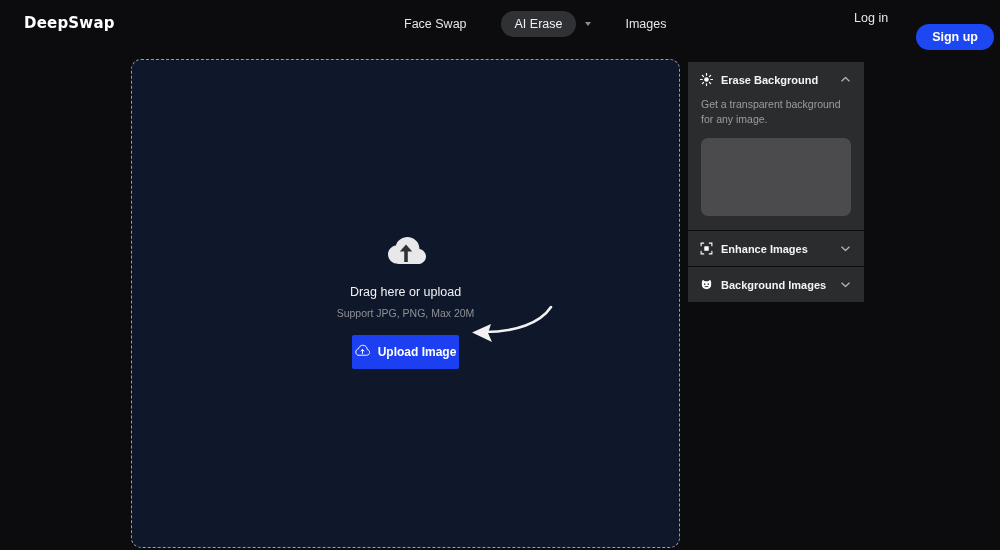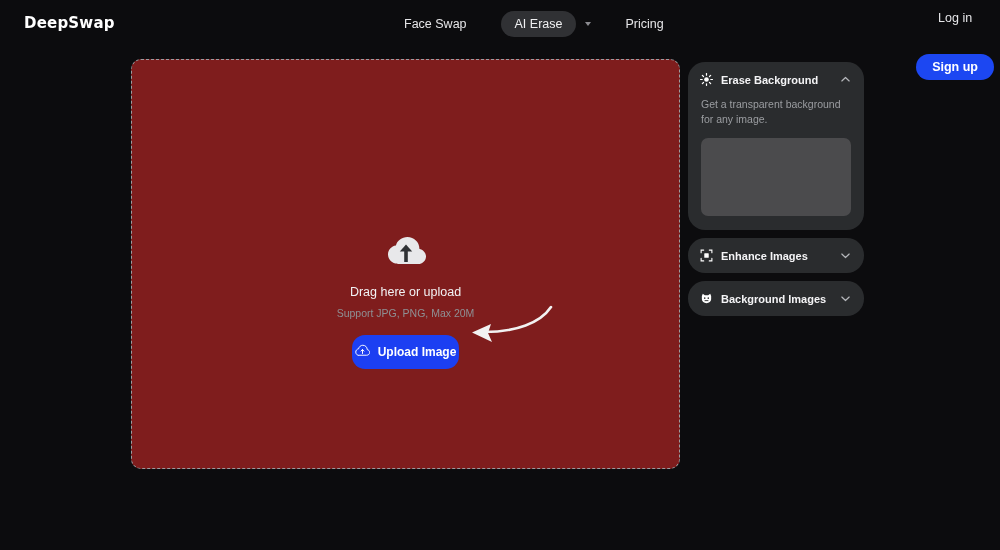--- a/index.html
+++ b/index.html
@@ -84,23 +84,22 @@
     border-top: 4px solid #8b8b90;
     margin-left: 9px;
     cursor: pointer;
   }
 
   .auth {
     position: absolute;
     right: 16px;
     top: 11px;
     display: flex;
-    align-items: center;
-    gap: 16px;
-    flex-direction: column;
+    align-items: flex-start;
+    gap: 28px;
   }
 
   .login-link {
     font-size: 12.5px;
     color: #e6e6e8;
     cursor: pointer;
     white-space: nowrap;
   }
 
   .signup-btn {
@@ -118,22 +117,22 @@
     white-space: nowrap;
     margin-top: 13px;
   }
 
   
   .stage {
     position: absolute;
     left: 131px;
     top: 59px;
     width: 549px;
-    height: 410px;
-    background: #7f1d1d;
+    height: 489px;
+    background: #0f172a;
     border: 1px dashed #9a9ca0;
     border-radius: 10px;
   }
 
   .dropzone-center {
     position: absolute;
     left: 0;
     top: 175px;
     width: 100%;
     display: flex;
@@ -155,21 +154,21 @@
     margin-bottom: 16px;
   }
 
   .upload-btn {
     display: flex;
     align-items: center;
     justify-content: center;
     gap: 8px;
     background: #1c3ff2;
     border: none;
-    border-radius: 13px;
+    border-radius: 2px;
     width: 107px;
     height: 34px;
     color: #ffffff;
     font-size: 12px;
     font-weight: 600;
     cursor: pointer;
     font-family: "Liberation Sans", sans-serif;
     white-space: nowrap;
   }
 
@@ -186,22 +185,22 @@
   
   .panel {
     position: absolute;
     left: 688px;
     top: 62px;
     width: 176px;
   }
 
   .card {
     background: #2a2c2e;
-    border-radius: 17px;
-    margin-bottom: 8px;
+    border-radius: 0;
+    margin-bottom: 1px;
   }
 
   .card-head {
     display: flex;
     align-items: center;
     height: 35px;
     padding: 0 13px 0 12px;
     cursor: pointer;
   }
 
@@ -251,21 +250,21 @@
   <div class="logo">DeepSwap</div>
 
   <div class="nav">
     <div class="nav-item">Face Swap</div>
 
     <div class="nav-pill-wrap">
       <div class="nav-pill">AI Erase</div>
       <div class="caret-down"></div>
     </div>
 
-    <div class="nav-item">Pricing</div>
+    <div class="nav-item">Images</div>
   </div>
 
   <div class="auth">
     <div class="login-link">Log in</div>
     <button class="signup-btn">Sign up</button>
   </div>
 
 </div>
 
 <div class="stage">

